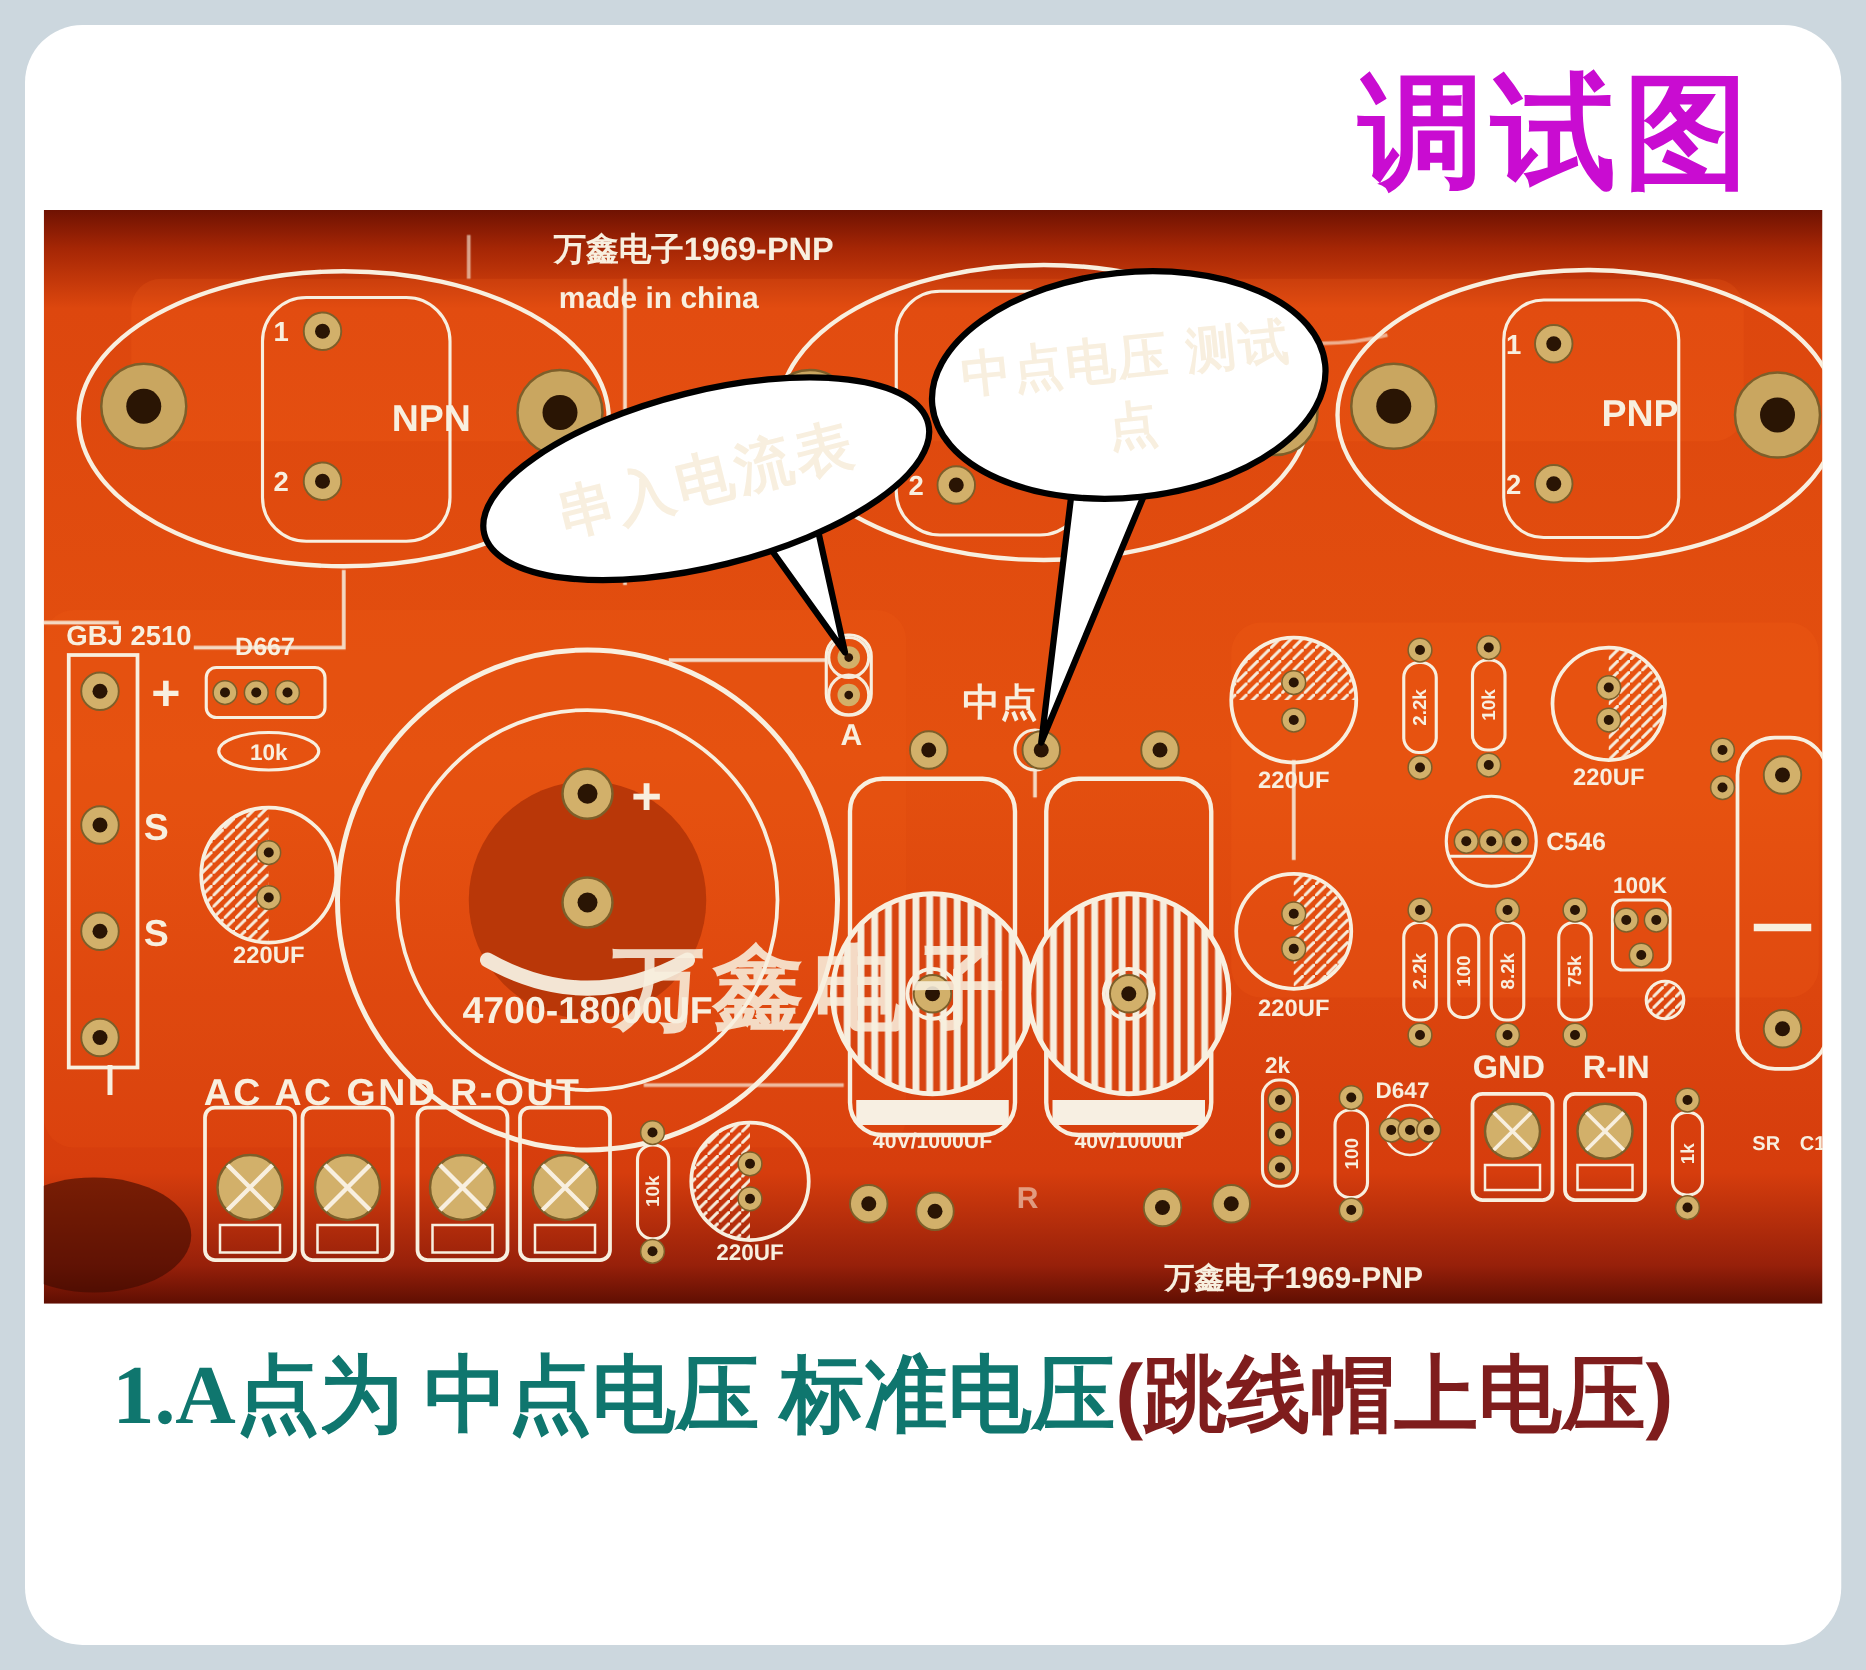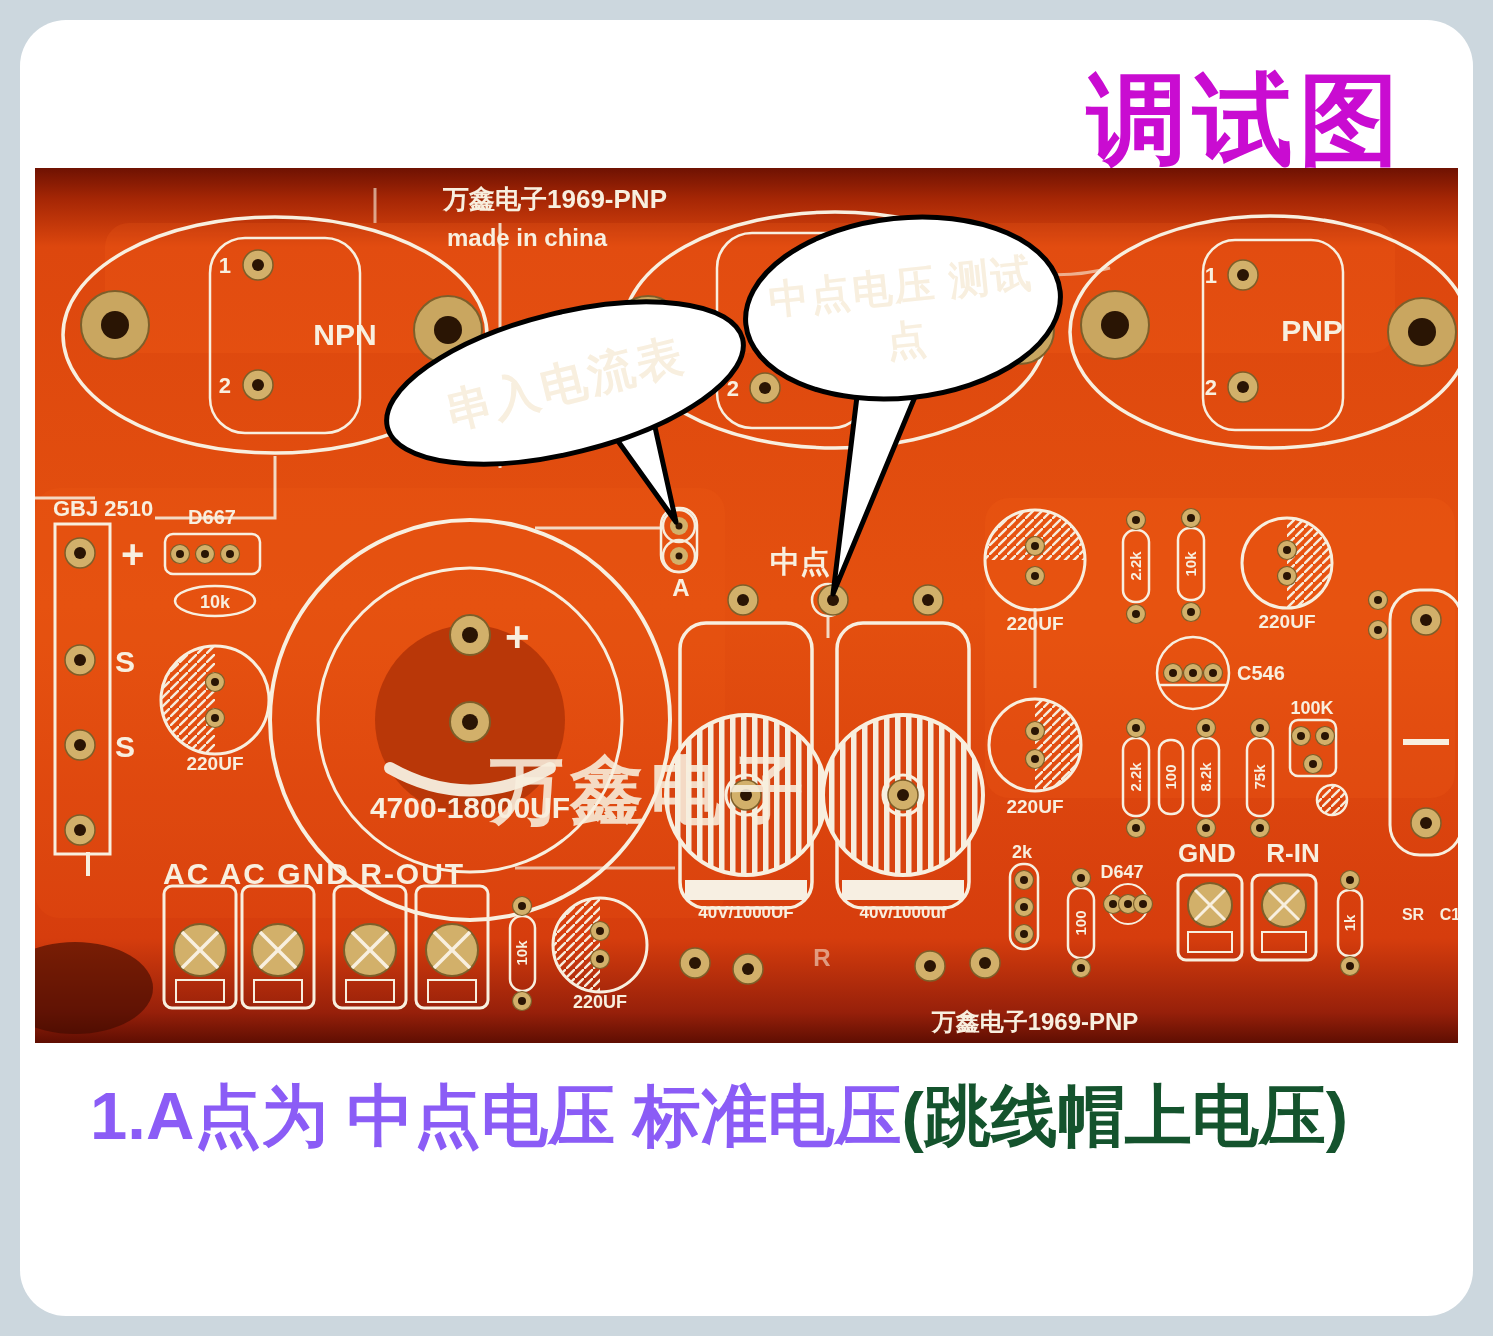--- a/index.html
+++ b/index.html
@@ -7,38 +7,38 @@
     width:1493px;height:1336px;position:relative;
     background:#ccd7de;
     font-family:"Liberation Sans",sans-serif;
     overflow:hidden;
   }
   .card{
     position:absolute;left:20px;top:20px;width:1453px;height:1296px;
     background:#ffffff;border-radius:46px;overflow:hidden;
   }
   .title{
-    position:absolute;top:34px;right:68px;
+    position:absolute;top:20px;right:68px;
     font-size:100px;font-weight:800;color:#c90cd1;letter-spacing:6px;
     white-space:nowrap;
   }
   .pcb-wrap{
     position:absolute;left:15px;top:148px;width:1423px;height:875px;text-align:right;
   }
   .pcb-wrap svg{display:block;width:1423px;height:875px;}
   svg text{
     font-family:"Liberation Sans",sans-serif;
     fill:#f8efdf;font-weight:bold;
   }
   .captions{
     position:absolute;left:70px;top:1046px;width:1380px;
     font-weight:800;font-size:67px;line-height:100px;white-space:nowrap;
   }
-  .cap-blue{color:#8b5cf6;}
-  .cap-green{color:#14532d;}
+  .cap-blue{color:#0f766e;font-family:Liberation Serif, serif;}
+  .cap-green{color:#7f1d1d;}
 </style>
 </head>
 <body>
 
 <div class="card">
 
   <div class="title">调试图</div>
 
   <div class="pcb-wrap">
   <svg viewBox="0 0 1423 875">

